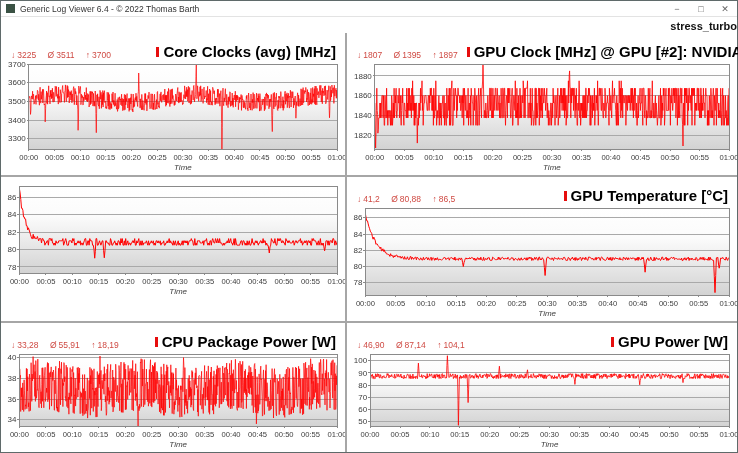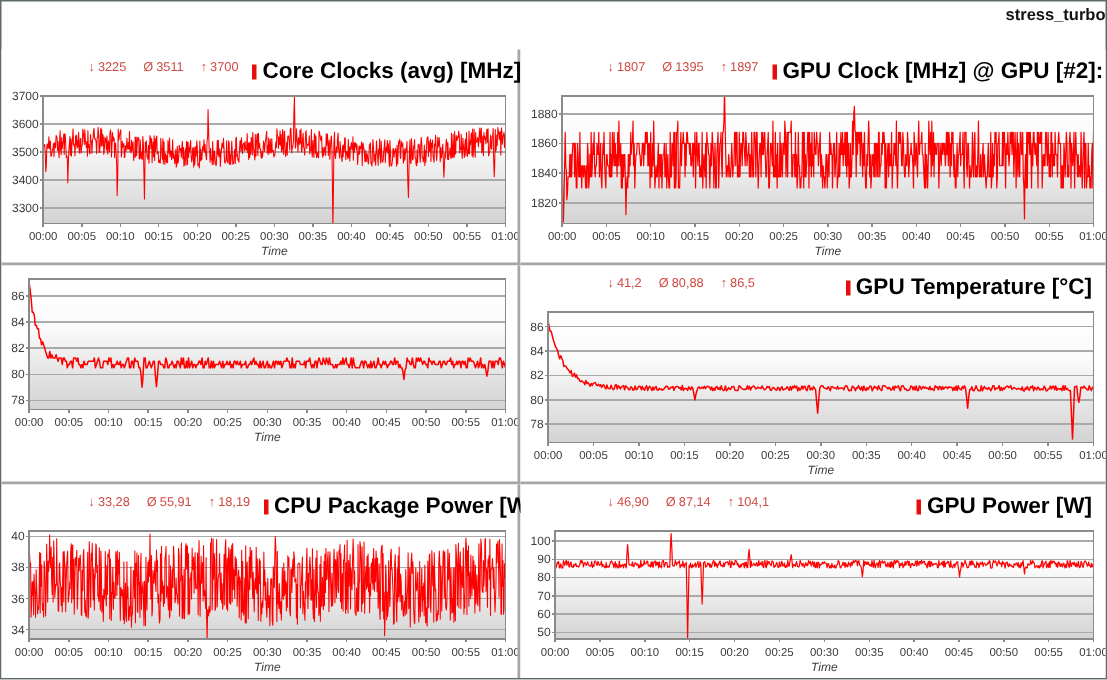--- a/index.html
+++ b/index.html
@@ -8,33 +8,42 @@
   .titlebar{height:15px;display:flex;align-items:center;border-bottom:1px solid #e3e3e3;background:#fff;}
   .app-icon{width:9px;height:9px;background:#3a5244;margin:0 5px 0 5px;flex:0 0 auto;}
   .titlebar-text{font-size:8.5px;color:#333;white-space:nowrap;}
   .win-controls{margin-left:auto;display:flex;align-items:center;gap:0;}
   .win-btn{width:24px;text-align:center;font-size:9px;color:#666;cursor:default;line-height:14px;}
   .page-title{height:17px;text-align:right;font-size:11px;font-weight:bold;color:#111;padding-top:3px;box-sizing:border-box;}
   .charts{position:absolute;top:32px;left:0;right:0;bottom:0;display:grid;grid-template-columns:346px 1fr;grid-template-rows:144px 146px 1fr;}
   .panel{background:#fff;display:flex;flex-direction:column;box-sizing:border-box;padding-top:5px;min-height:0;min-width:0;}
   .col-l{border-right:2px solid #a6a6a6;}
   .row-1,.row-2{border-bottom:2px solid #a6a6a6;}
-  .phead{display:flex;align-items:flex-start;padding:1px 9px 0 10px;height:21px;flex:0 0 auto;margin-left:48px;}
+  .phead{display:flex;align-items:flex-end;padding:1px 9px 0 10px;height:21px;flex:0 0 auto;}
   .stats{white-space:nowrap;font-size:8.5px;color:#cf4a43;}
   .stat{margin-right:9px;}
   .stat .arr{margin-right:2px;}
   .ptitle{margin-left:auto;display:flex;align-items:center;font-size:15px;font-weight:bold;color:#000;white-space:nowrap;}
   .marker{width:3px;height:10px;background:#e60d0d;margin-right:4px;flex:0 0 auto;}
   .plot{flex:1 1 auto;min-height:0;position:relative;}
   .plot svg{display:block;}
 </style>
 </head>
 <body>
 
 <div class="window">
+  <div class="titlebar">
+    <span class="app-icon"></span>
+    <span class="titlebar-text">Generic Log Viewer 6.4 - © 2022 Thomas Barth</span>
+    <span class="win-controls">
+      <span class="win-btn">−</span>
+      <span class="win-btn">□</span>
+      <span class="win-btn">✕</span>
+    </span>
+  </div>
   <div class="page-title">stress_turbo</div>
 
   <div class="charts">
 
     <section class="panel col-l row-1">
       <div class="phead">
         <div class="stats">
           <span class="stat"><span class="arr">↓</span><span>3225</span></span>
           <span class="stat"><span class="arr">Ø</span><span>3511</span></span>
           <span class="stat"><span class="arr">↑</span><span>3700</span></span>

